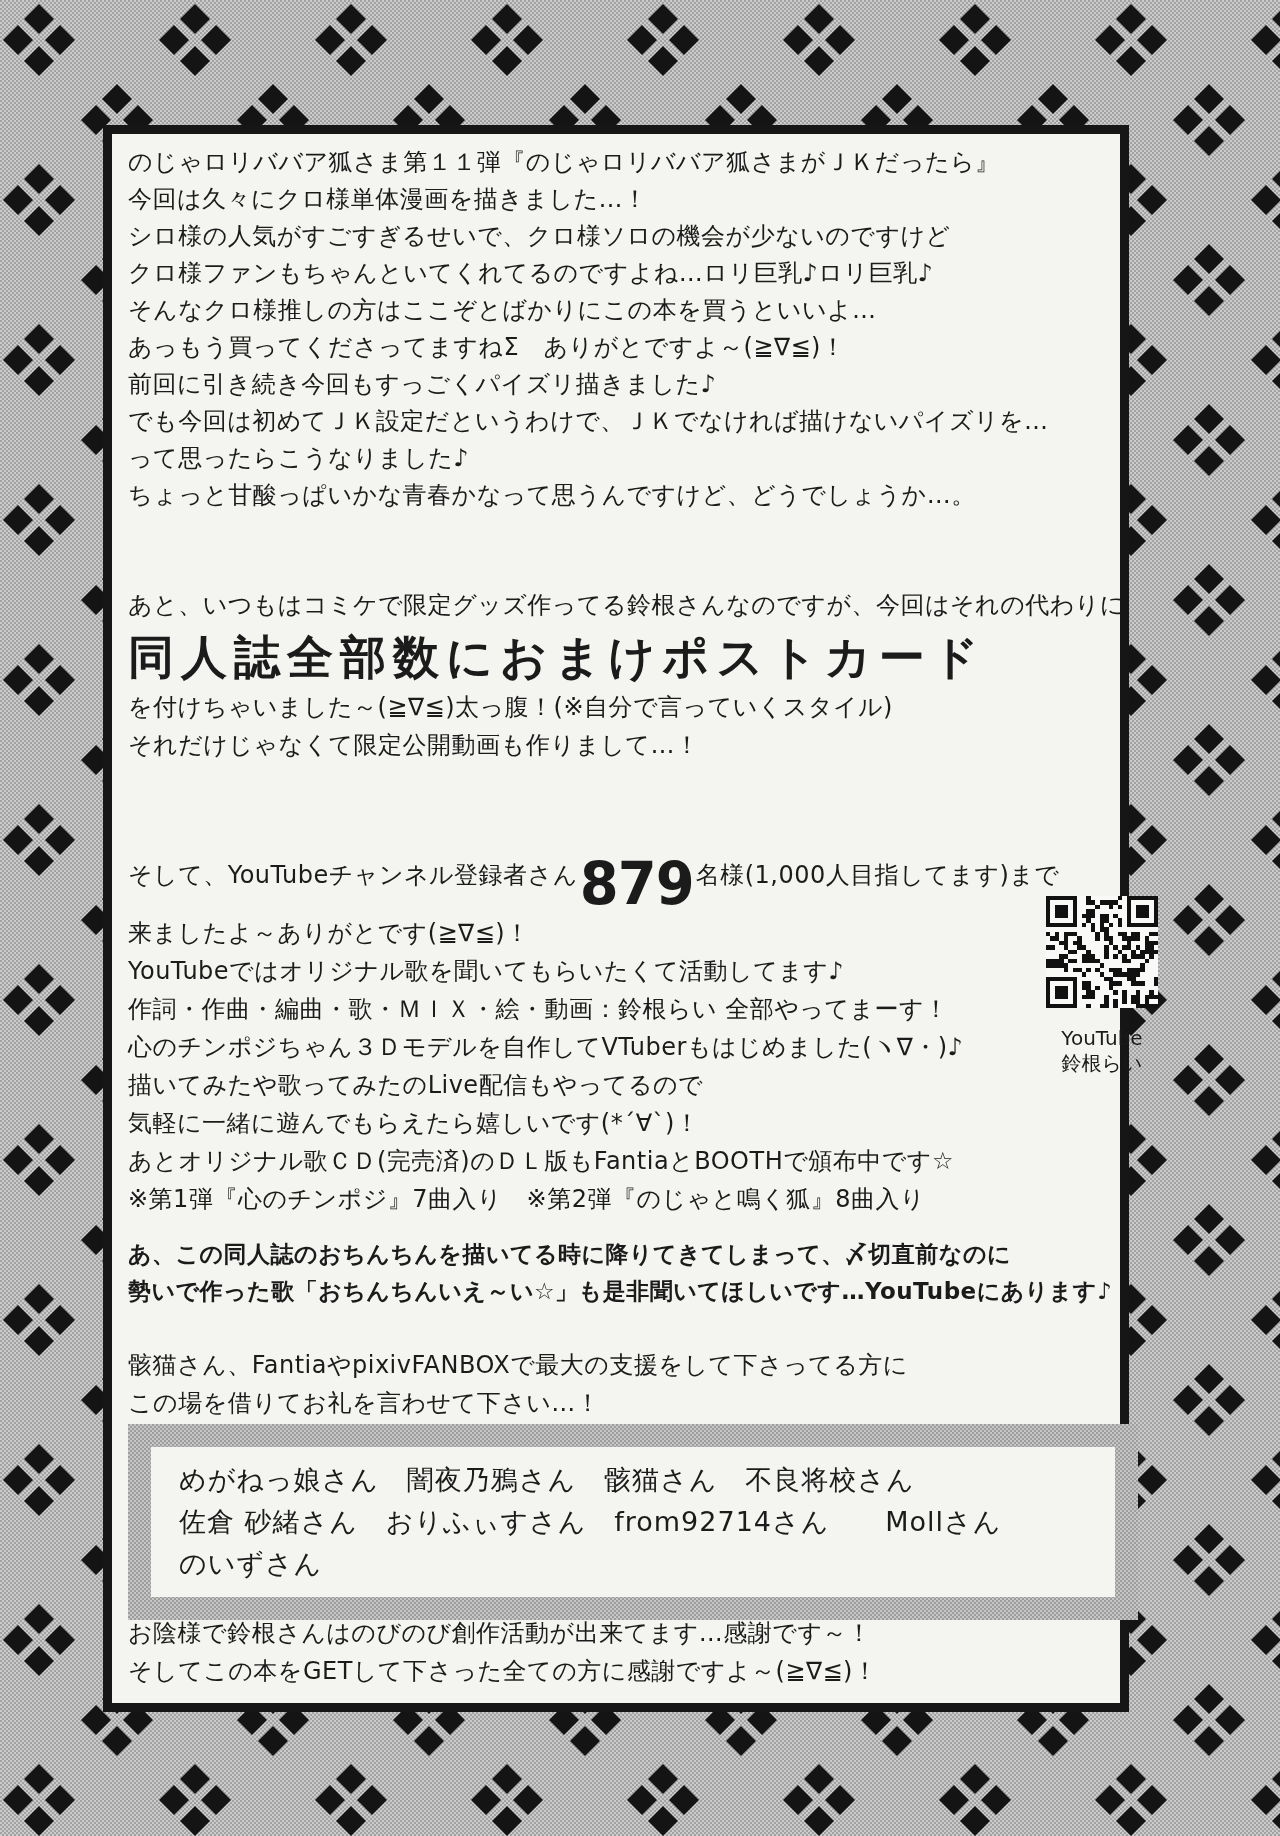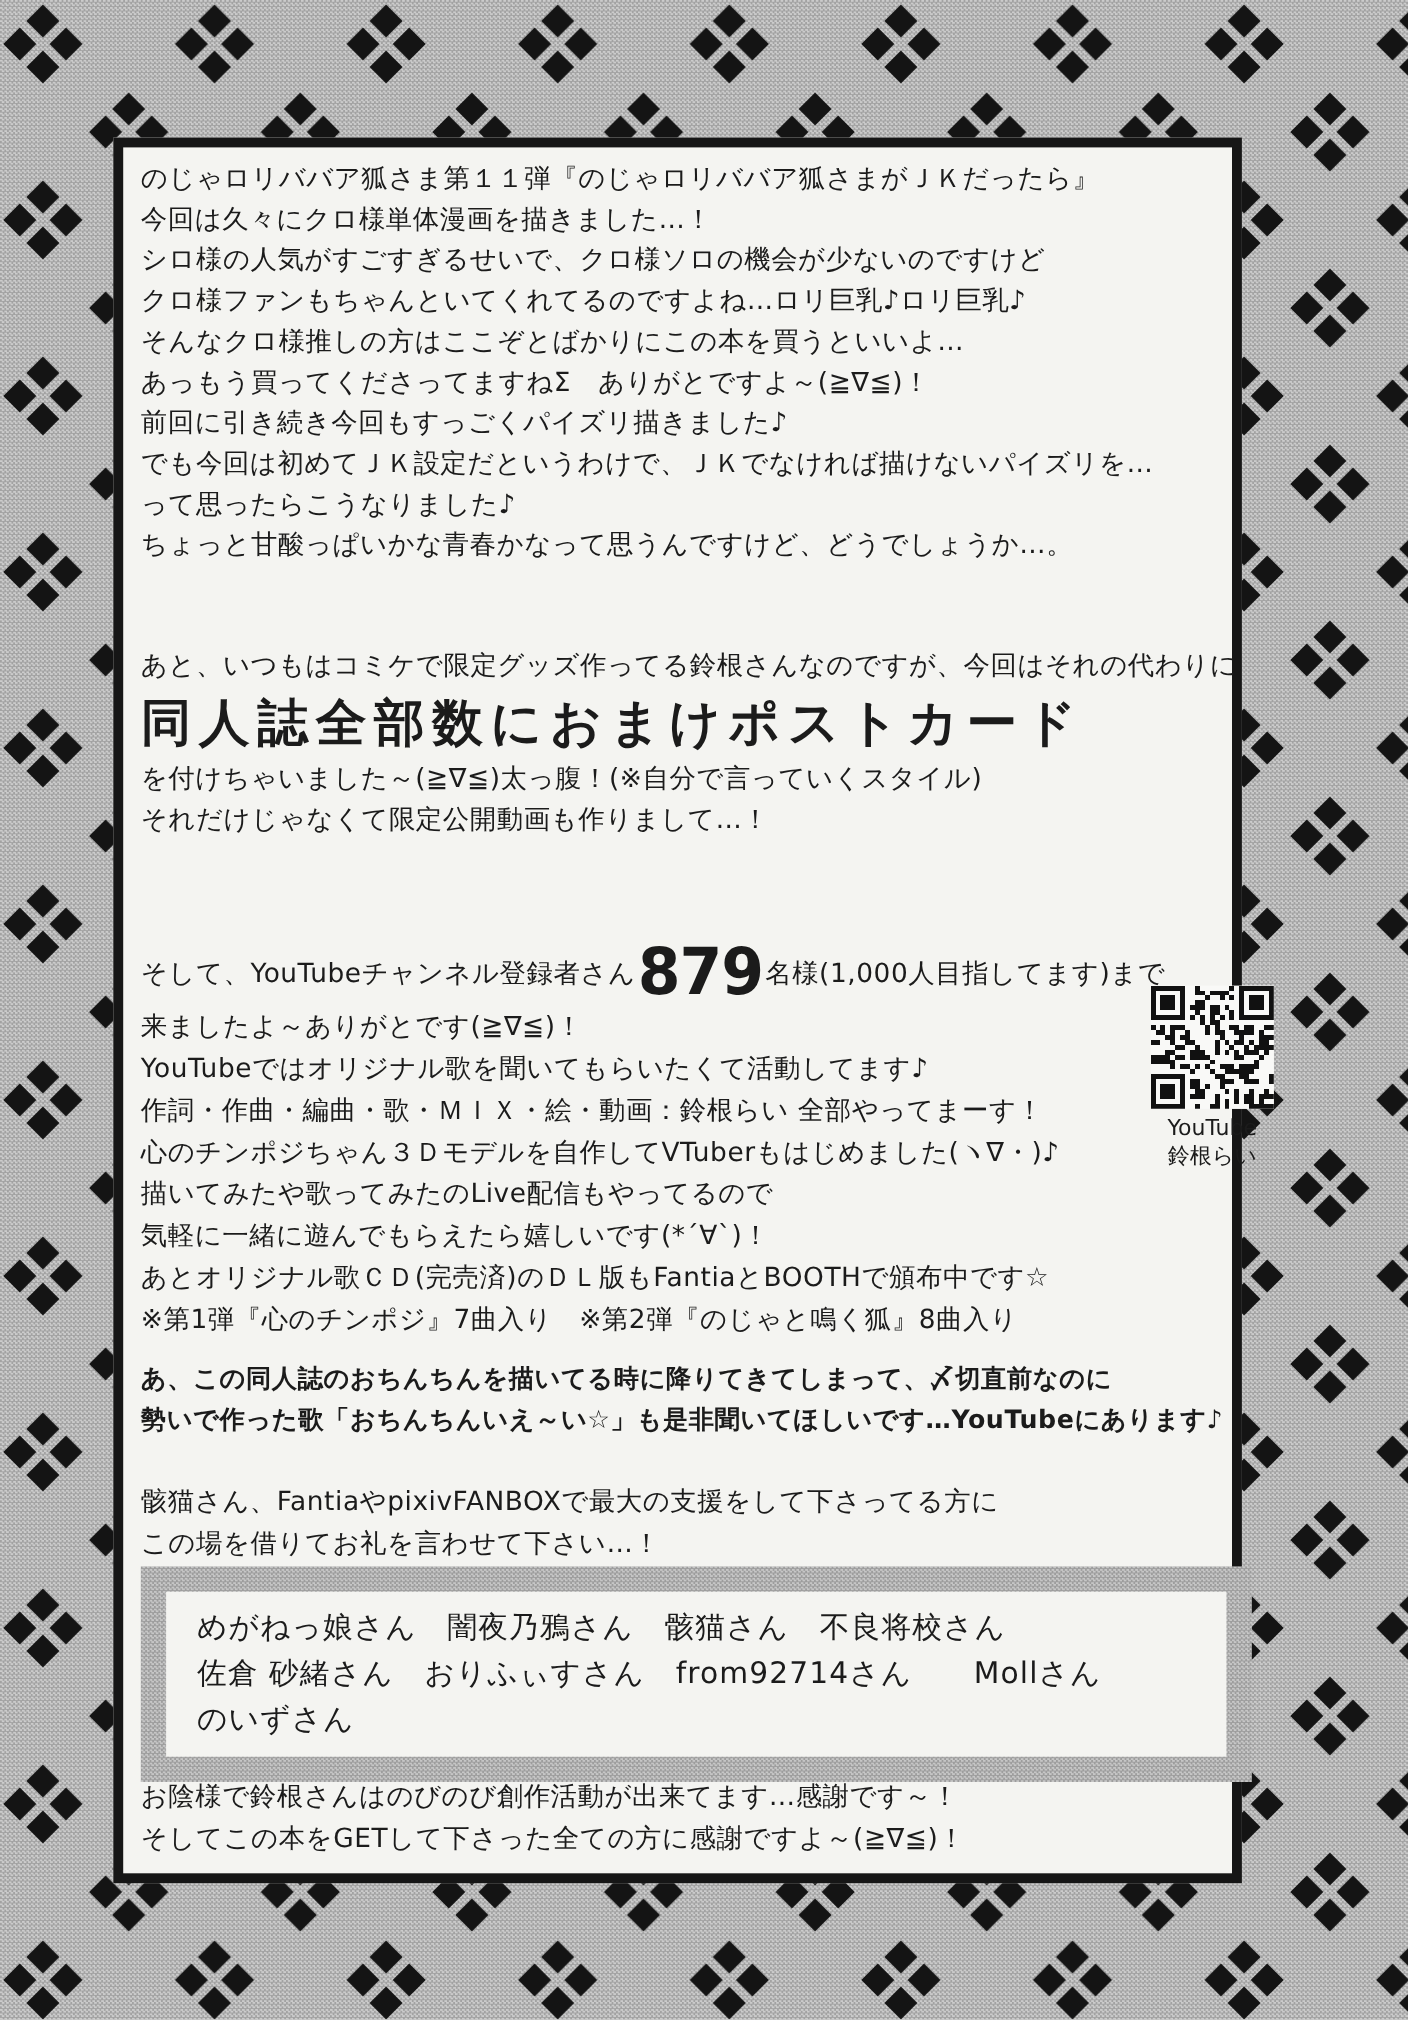--- a/index.html
+++ b/index.html
@@ -22,28 +22,28 @@
   .ln{font-size:24px;line-height:37px;white-space:nowrap;letter-spacing:.5px;}
   .intro{top:10px;}
   .goods{top:452px;}
   .goods .ln{line-height:38px;}
   .headline{
     margin:2px 0 0 0;font-size:46px;line-height:62px;font-weight:bold;
     letter-spacing:7px;white-space:nowrap;
   }
   .yt{top:722px;}
   .yt .ln{line-height:38px;}
-  .bigline{display:flex;align-items:center;height:58px;white-space:nowrap;font-size:24px;}
+  .bigline{display:flex;height:58px;white-space:nowrap;font-size:24px;}
   .count{
     font-size:56px;font-weight:900;letter-spacing:-1px;line-height:56px;
     margin:0 2px;transform:scaleY(1.05);
   }
   .qr{position:absolute;left:930px;top:762px;width:120px;text-align:center;}
   .qrbox{width:112px;height:112px;margin:0 auto;background:#f9f9f7;}
-  .qrlabel{font-size:20px;line-height:25px;margin-top:5px;}
+  .qrlabel{font-size:20px;line-height:25px;margin-top:18px;}
   .note{top:1102px;}
   .note .ln{font-size:23px;line-height:37px;font-weight:bold;}
   .thanks{top:1212px;left:40px;}
   .thanks .ln{line-height:38px;}
   .credits{
     top:1290px;left:18px;width:866px;box-sizing:border-box;
     background:repeating-conic-gradient(#c6c6c6 0% 25%, #9d9d9d 0% 50%);
     background-size:4px 4px;padding:23px;
   }
   .credits-inner{background:#f4f4f1;padding:12px 28px;}

